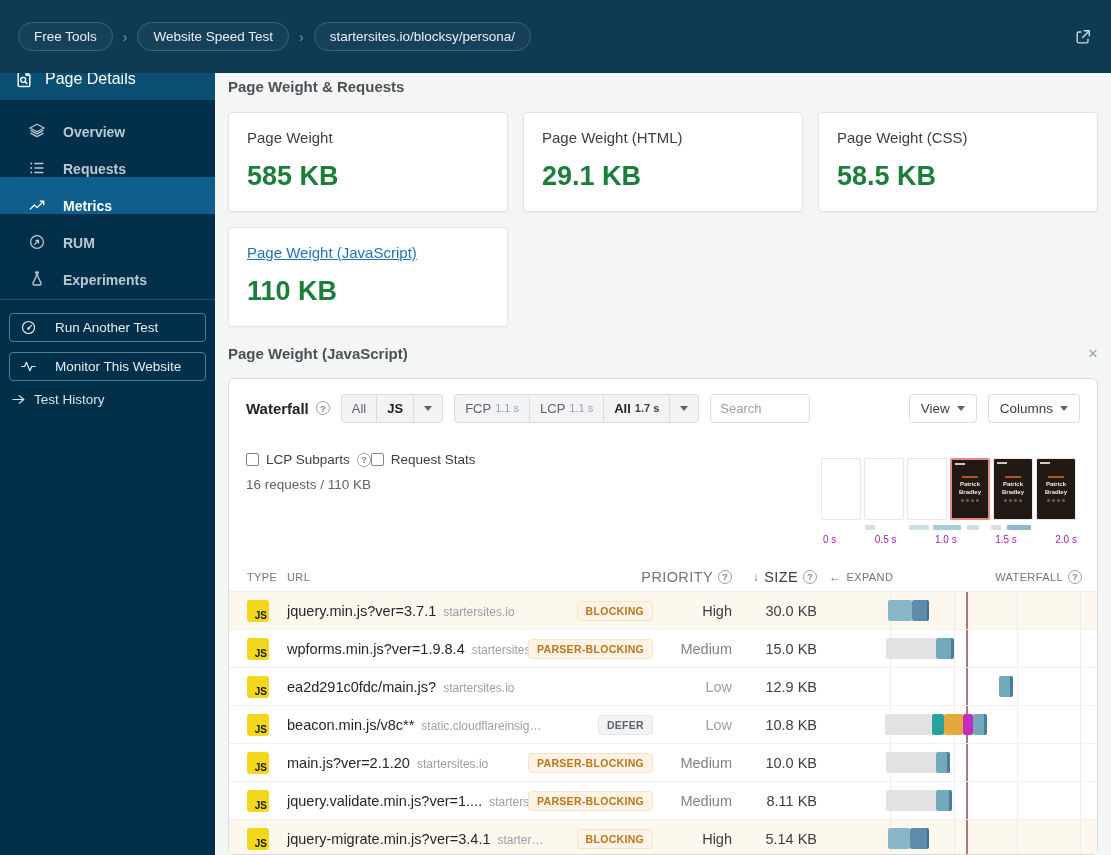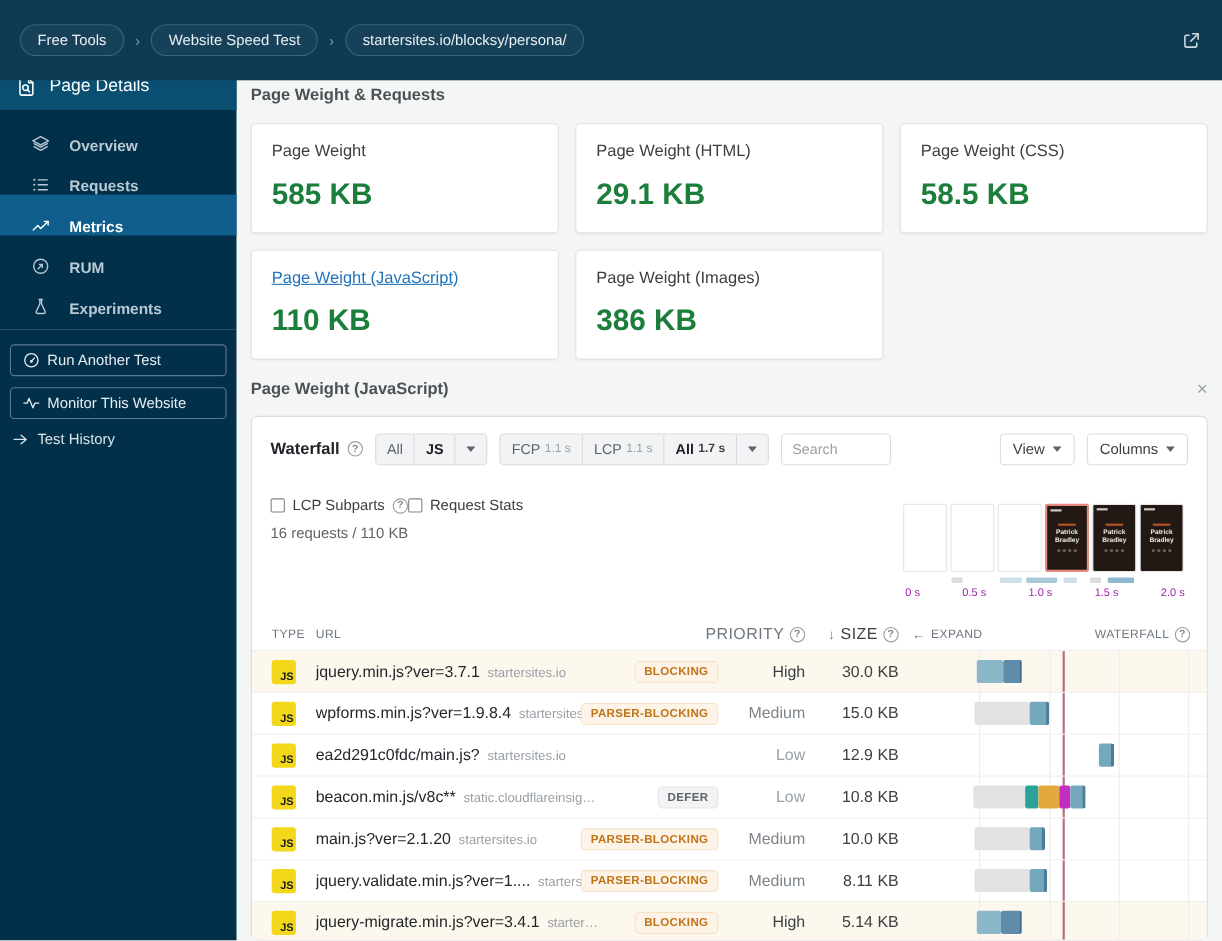--- a/index.html
+++ b/index.html
@@ -24,21 +24,21 @@
     gap:11px;padding-left:14px;font-size:16px;}
   .sb-title .ic{width:20px;height:20px;}
   .sb-title .ic svg{width:20px;height:20px;}
   .nav{margin-top:3px;}
   .nav-item{height:37px;display:flex;align-items:flex-end;gap:17px;padding-left:28px;
     color:#b9c9d3;font-size:14px;font-weight:bold;cursor:pointer;}
   .nav-item.active{background:#0f5e8b;color:#fff;}
   .nav-icon{width:18px;height:18px;flex:none;}
   .nav-icon svg{width:18px;height:18px;}
   .sb-actions{margin-top:11px;border-top:1px solid rgba(255,255,255,0.14);padding:13px 9px 0;}
-  .sb-btn{display:flex;align-items:center;gap:6px;width:197px;height:29px;
+  .sb-btn{display:flex;align-items:center;gap:18px;width:197px;height:29px;
     border:1px solid #58788e;border-radius:4px;padding:0 10px;margin-bottom:10px;
     color:#e6edf2;font-size:13.5px;background:transparent;cursor:pointer;}
   .sb-btn .ic, .sb-link .ic{width:17px;height:17px;}
   .sb-btn .ic svg,.sb-link .ic svg{width:17px;height:17px;}
   .sb-link{display:flex;align-items:center;gap:7px;color:#dbe5ea;font-size:13.5px;
     margin:5px 0 0 1px;cursor:pointer;}
   
   .main{position:absolute;left:215px;top:57px;right:0;bottom:0;}
   .partial{position:absolute;top:0;height:11px;background:#fff;border:1px solid #e3e3e3;
     border-top:none;border-radius:0 0 4px 4px;}
@@ -253,24 +253,20 @@
         <div class="card-value">29.1 KB</div>
       </div>
       <div class="card">
         <div class="card-title">Page Weight (CSS)</div>
         <div class="card-value">58.5 KB</div>
       </div>
       <div class="card">
         <div class="card-title link">Page Weight (JavaScript)</div>
         <div class="card-value">110 KB</div>
       </div>
-      <div class="card">
-        <div class="card-title">Page Weight (Images)</div>
-        <div class="card-value">386 KB</div>
-      </div>
     </div>
 
   <div class="detail-row">
     <span class="detail-title">Page Weight (JavaScript)</span>
     <span class="close-x">×</span>
   </div>
 
   <section class="panel">
     <div class="toolbar">
       <span class="wf-title">

